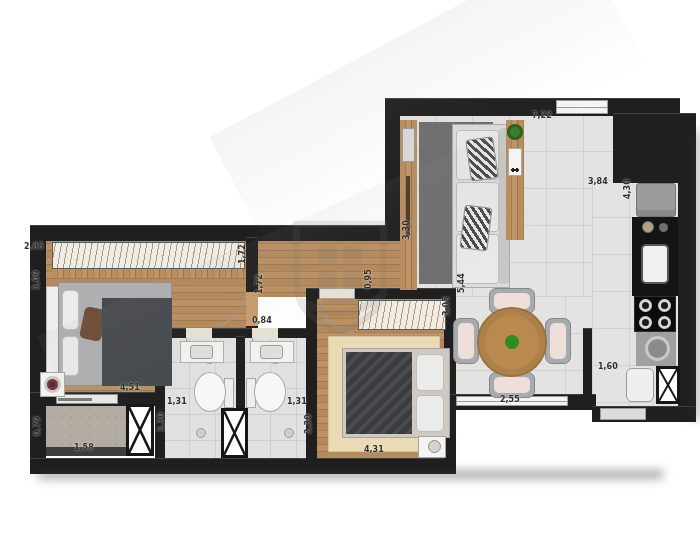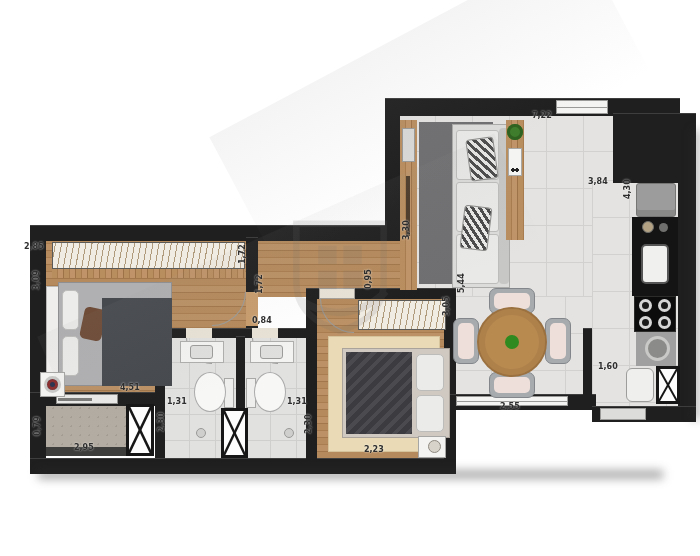--- a/index.html
+++ b/index.html
@@ -203,29 +203,29 @@
   <div class="shadow" style="left:692px;top:130px;width:7px;height:290px;"></div>
 
   <div id="labels" style="left:0;top:0;width:700px;height:556px;">
       <span class="label" style="left: 24px; top: 243px;">2,85</span>
       <span class="label rot" style="left: 33px; top: 290px;">3,09</span>
       <span class="label rot" style="left: 239px; top: 264px;">1,72</span>
       <span class="label rot" style="left: 256px; top: 294px;">1,72</span>
       <span class="label" style="left: 252px; top: 317px;">0,84</span>
       <span class="label" style="left: 120px; top: 384px;">4,51</span>
       <span class="label rot" style="left: 34px; top: 436px;">0,79</span>
-      <span class="label" style="left: 74px; top: 444px;">2,95</span>
+      <span class="label" style="left: 74px; top: 444px;">1,58</span>
       <span class="label" style="left: 167px; top: 398px;">1,31</span>
       <span class="label rot" style="left: 158px; top: 432px;">2,30</span>
       <span class="label" style="left: 287px; top: 398px;">1,31</span>
       <span class="label rot" style="left: 305px; top: 434px;">2,30</span>
       <span class="label rot" style="left: 365px; top: 289px;">0,95</span>
       <span class="label rot" style="left: 403px; top: 240px;">3,30</span>
       <span class="label rot" style="left: 443px; top: 316px;">3,05</span>
-      <span class="label" style="left: 364px; top: 446px;">2,23</span>
+      <span class="label" style="left: 364px; top: 446px;">4,31</span>
       <span class="label rot" style="left: 458px; top: 293px;">5,44</span>
-      <span class="label" style="left: 500px; top: 396px; margin-top: 7px;">2,55</span>
+      <span class="label" style="left: 500px; top: 396px;">2,55</span>
       <span class="label" style="left: 532px; top: 112px;">7,22</span>
       <span class="label" style="left: 588px; top: 178px;">3,84</span>
       <span class="label rot" style="left: 624px; top: 199px;">4,30</span>
       <span class="label" style="left: 598px; top: 351px; margin-top: 12px;">1,60</span>
     </div>
 </div>
 
 </body></html>

